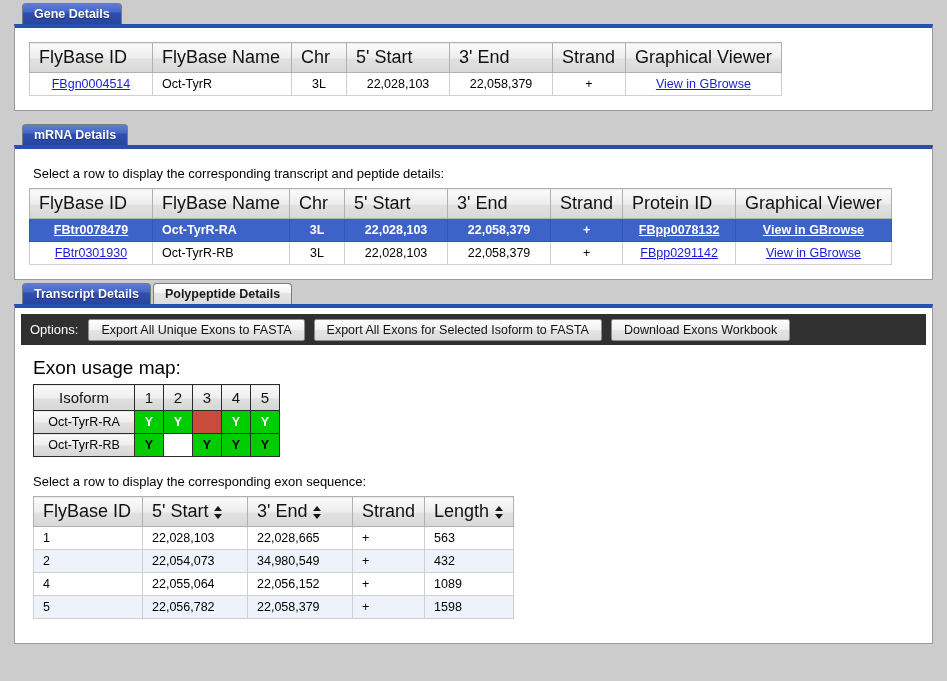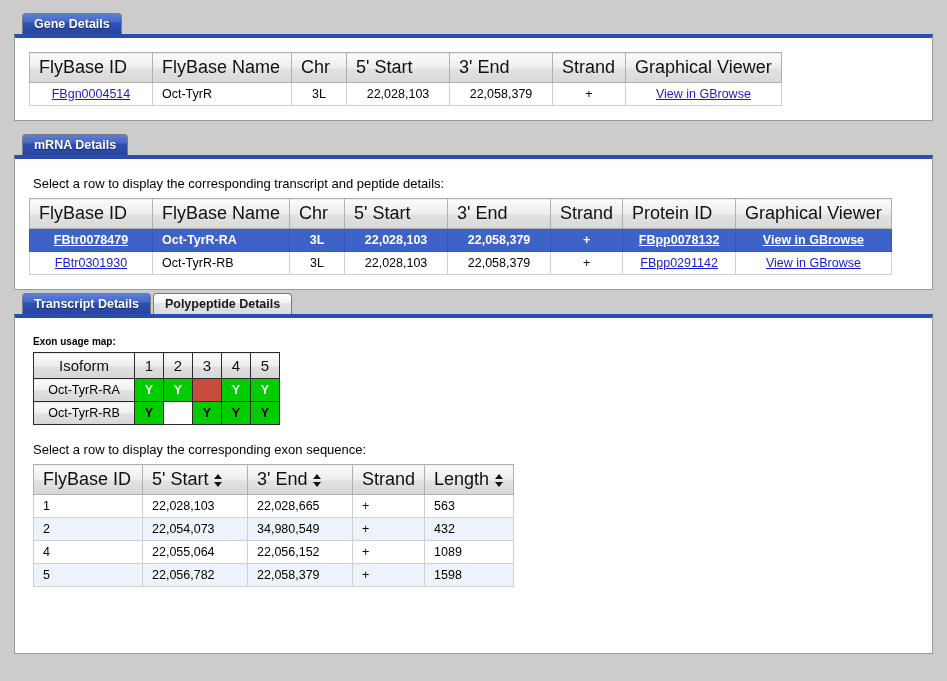--- a/index.html
+++ b/index.html
@@ -125,23 +125,22 @@
     font-size: 12.5px;
     color: #111;
     padding: 3px 12px;
     cursor: pointer;
     font-family: "Liberation Sans", sans-serif;
     white-space: nowrap;
   }
 
   
   .section-label {
-    font-size: 10px;
+    font-size: 19px;
     margin: 12px 0 5px 4px;
-    font-weight: bold;
   }
   table.exonmap {
     border-collapse: collapse;
     border: 1px solid #2a2a2a;
     margin-left: 4px;
   }
   table.exonmap th.iso-head,
   table.exonmap th.num-head {
     background: linear-gradient(to bottom, #fbfbfb 0%, #ededed 50%, #e0e0e0 51%, #d6d6d6 100%);
     border: 1px solid #2a2a2a;
@@ -192,21 +191,21 @@
     border-left: 4.5px solid transparent;
     border-right: 4.5px solid transparent;
   }
   .sorter::before { top: 0; border-bottom: 5px solid #141414; }
   .sorter::after  { bottom: 0; border-top: 5px solid #141414; }
   .th-sortable { cursor: pointer; }
 </style>
 </head>
 <body>
 
-<div class="panel-block" style="padding-top:10px;">
+<div class="panel-block" style="">
   <div class="tabstrip">
     <div class="tab">Gene Details</div>
   </div>
   <div class="panel" style="padding:14px;">
     <table class="dt">
       <thead>
         <tr>
           <th class="c" style="width:104px;">FlyBase ID</th>
           <th class="c" style="width:120px;">FlyBase Name</th>
           <th class="c" style="width:36px;">Chr</th>
@@ -276,20 +275,26 @@
   </div>
 </div>
 
 <div class="panel-block" style="">
   <div class="tabstrip">
     <div class="tab">Transcript Details</div>
     <div class="tab inactive">Polypeptide Details</div>
   </div>
   <div class="panel" style="padding:6px 0 0 0; height:340px;">
 
+    <div class="optbar" style="margin:0 6px;">
+      <span class="optlabel">Options:</span>
+      <button class="btn">Export All Unique Exons to FASTA</button>
+      <button class="btn">Export All Exons for Selected Isoform to FASTA</button>
+      <button class="btn">Download Exons Workbook</button>
+    </div>
 
     <div style="padding:0 14px;">
       <div class="section-label">Exon usage map:</div>
 
       <table class="exonmap">
         <thead>
           <tr>
             <th class="iso-head">Isoform</th>
             <th class="num-head">1</th>
             <th class="num-head">2</th>

